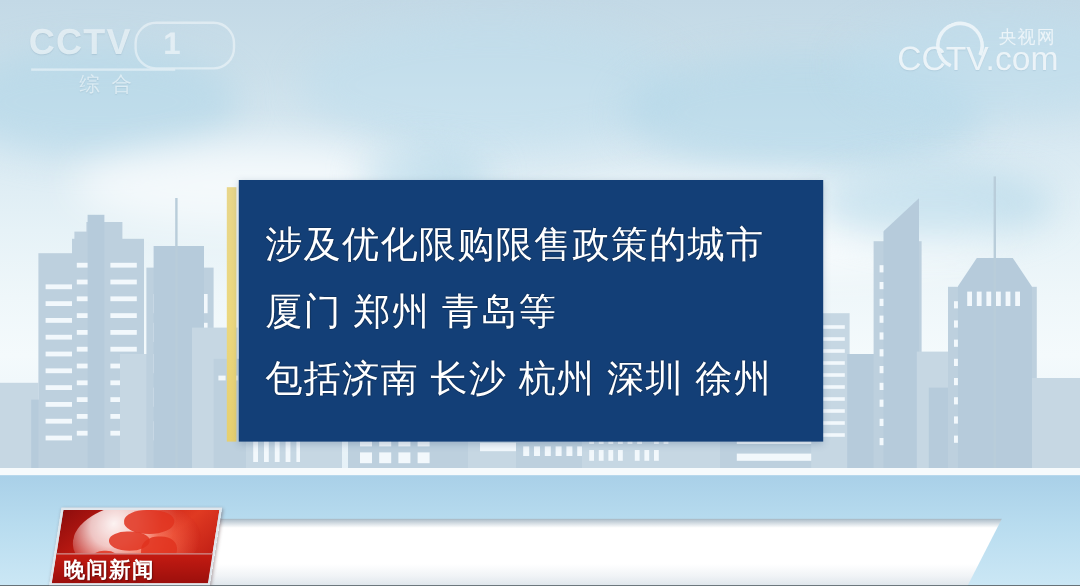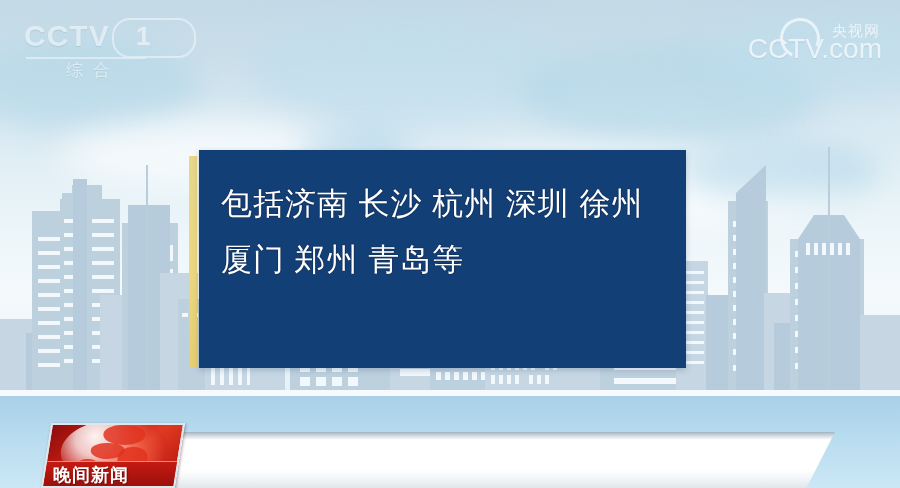--- a/index.html
+++ b/index.html
@@ -514,22 +514,23 @@
   </div>
 
   <div class="cctvcom">
     <div class="cctvcom-arc"></div>
     <div class="cctvcom-cn">央视网</div>
     <div class="cctvcom-main"><span>CCTV</span><span>.com</span></div>
   </div>
 
   <div class="accent-bar"></div>
   <div class="callout">
+    <div class="callout-line">涉及优化限购限售政策的城市</div>
+    <div class="callout-line">厦门 郑州 青岛等</div>
     <div class="callout-line">包括济南 长沙 杭州 深圳 徐州</div>
-    <div class="callout-line">厦门 郑州 青岛等</div>
   </div>
 
   <div class="headline-bar"></div>
 
   <div class="news-logo">
     <div class="globe">
       <div class="globe-land" style="left:40px; top:6px; width:42px; height:20px;"></div>
       <div class="globe-land" style="left:30px; top:24px; width:34px; height:16px;"></div>
       <div class="globe-land" style="left:58px; top:28px; width:30px; height:24px;"></div>
       <div class="globe-land" style="left:18px; top:40px; width:22px; height:14px;"></div>

